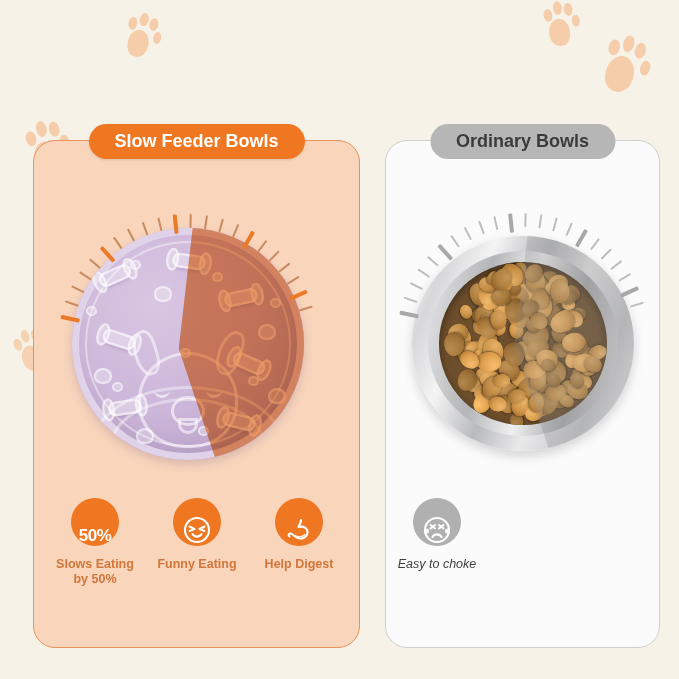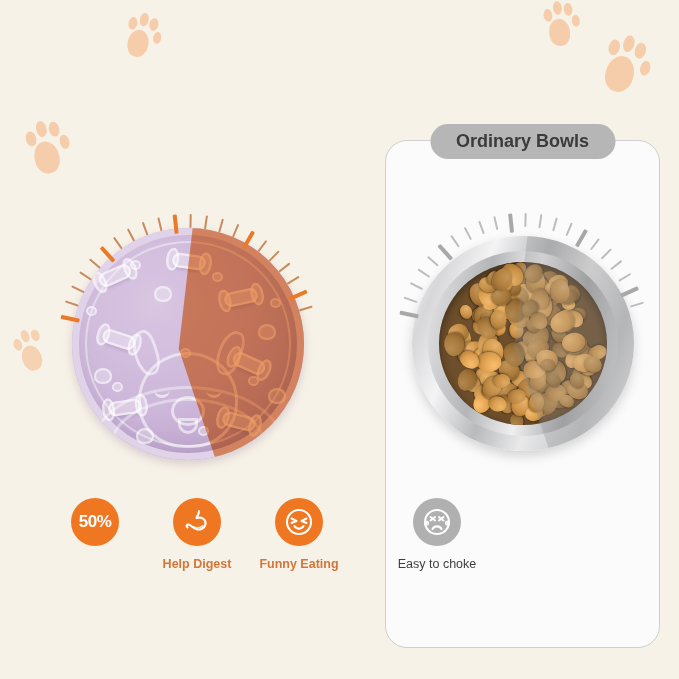--- a/index.html
+++ b/index.html
@@ -172,28 +172,28 @@
     text-shadow:-2.5px 0 0 #fff,2.5px 0 0 #fff,0 -2.5px 0 #fff,0 2.5px 0 #fff,
                 -2px -2px 0 #fff,2px -2px 0 #fff,-2px 2px 0 #fff,2px 2px 0 #fff;
     z-index:40;
   }
 
   
   .features{position:absolute;display:flex;justify-content:space-between;}
   .feat{display:flex;flex-direction:column;align-items:center;}
   .feat .circle{
     width:48px;height:48px;border-radius:50%;
-    display:flex;align-items:center;justify-content:center;
+    display:flex;align-items:flex-end;justify-content:center;
     position:relative;
   }
   .feat-left .circle{background:#ef7722;}
   .feat-right .circle{background:#b0b0b0;}
   .feat .lbl{margin-top:11px;font-size:12.5px;line-height:15px;text-align:center;white-space:pre-line;}
   .feat-left .lbl{color:#d3763a;font-weight:bold;}
-  .feat-right .lbl{color:#3e3e3e;font-weight:400;}
+  .feat-right .lbl{color:#3e3e3e;font-weight:400;font-style:italic;}
   .pct{color:#fff;font-weight:bold;font-size:17px;letter-spacing:-0.5px;}
 
   .features-left{left:47px;top:498px;width:300px;}
   .features-right{left:396px;top:498px;width:252px;}
   .feat-left{width:96px;}
   .feat-right{width:82px;}
 </style>
 </head>
 <body>
 
@@ -230,20 +230,23 @@
   <div class="paw" style="left:8px;top:334px;transform:rotate(-20deg) scale(.75);opacity:.85;">
     <div class="pad" style="left:6px;top:24px;width:26px;height:34px;"></div>
     <div class="toe" style="left:2px;top:10px;width:11px;height:16px;"></div>
     <div class="toe" style="left:15px;top:2px;width:11px;height:17px;"></div>
     <div class="toe" style="left:28px;top:6px;width:11px;height:16px;"></div>
   </div>
 
   <div class="header">
   </div>
 
+  <div class="panel panel-left">
+    <div class="pill pill-orange">Slow Feeder Bowls</div>
+  </div>
 
   <div class="feeder">
     <div class="inner-ring"></div>
     <div class="maze">
       <div class="bone" style="left:26px;top:40px;transform:rotate(-24deg);"></div>
       <div class="bone" style="left:100px;top:26px;transform:rotate(8deg);"></div>
       <div class="bone" style="left:152px;top:62px;transform:rotate(-12deg);"></div>
       <div class="bone" style="left:30px;top:104px;transform:rotate(18deg);"></div>
       <div class="bone" style="left:160px;top:128px;transform:rotate(24deg);"></div>
       <div class="bone" style="left:36px;top:172px;transform:rotate(-8deg);"></div>
@@ -487,42 +490,44 @@
       <i class="major" style="transform-origin: 50% 126px; transform: translate(-50%, -126px) rotate(66deg);"></i>
       <i style="transform-origin: 50% 126px; transform: translate(-50%, -126px) rotate(73.2deg);"></i>
     </div>
 
   <div class="features features-left">
 
     <div class="feat feat-left">
       <div class="circle">
         <span class="pct">50%</span>
       </div>
-    </div>
-
-    <div class="feat feat-left">
-      <div class="circle">
-        <svg width="30" height="30" viewBox="0 0 30 30" aria-hidden="true">
-          <path d="M17 4 C17 8, 15 8.5, 14.5 11 C20 9.5, 24 12.5, 23.5 17 C23 21.5, 18 23.5, 14 22 C10.5 20.7, 9 18, 6.5 17.5 C4.5 17.1, 4 19.5, 5.5 20.5" fill="none" stroke="#ffffff" stroke-width="2.1" stroke-linecap="round" stroke-linejoin="round"></path>
-          <path d="M11 19.5 C14 21.5, 19 21, 21 18.5" fill="none" stroke="#ffffff" stroke-width="1.3" stroke-linecap="round" opacity=".85"></path>
-        </svg>
-      </div>
-      <div class="lbl">Help Digest</div>
+      <div class="lbl">Slows Eating
+by 50%</div>
     </div>
 
     <div class="feat feat-left">
       <div class="circle">
         <svg width="32" height="32" viewBox="0 0 32 32" aria-hidden="true">
           <circle cx="16" cy="16" r="12" fill="none" stroke="#ffffff" stroke-width="2.1"></circle>
           <path d="M8.5 12.5 L13.5 15 L8.5 17" fill="none" stroke="#ffffff" stroke-width="2" stroke-linecap="round" stroke-linejoin="round"></path>
           <path d="M23.5 12.5 L18.5 15 L23.5 17" fill="none" stroke="#ffffff" stroke-width="2" stroke-linecap="round" stroke-linejoin="round"></path>
           <path d="M11.5 20 C13.5 23.5, 18.5 23.5, 20.5 20" fill="none" stroke="#ffffff" stroke-width="2.1" stroke-linecap="round"></path>
         </svg>
       </div>
       <div class="lbl">Funny Eating</div>
+    </div>
+
+    <div class="feat feat-left">
+      <div class="circle">
+        <svg width="30" height="30" viewBox="0 0 30 30" aria-hidden="true">
+          <path d="M17 4 C17 8, 15 8.5, 14.5 11 C20 9.5, 24 12.5, 23.5 17 C23 21.5, 18 23.5, 14 22 C10.5 20.7, 9 18, 6.5 17.5 C4.5 17.1, 4 19.5, 5.5 20.5" fill="none" stroke="#ffffff" stroke-width="2.1" stroke-linecap="round" stroke-linejoin="round"></path>
+          <path d="M11 19.5 C14 21.5, 19 21, 21 18.5" fill="none" stroke="#ffffff" stroke-width="1.3" stroke-linecap="round" opacity=".85"></path>
+        </svg>
+      </div>
+      <div class="lbl">Help Digest</div>
     </div>
   </div>
 
   <div class="features features-right">
 
     <div class="feat feat-right">
       <div class="circle">
         <svg width="32" height="32" viewBox="0 0 32 32" aria-hidden="true">
           <circle cx="16" cy="16" r="12" fill="none" stroke="#ffffff" stroke-width="2.1"></circle>
           <path d="M9.5 11 L14 14.5 M14 11 L9.5 14.5" stroke="#ffffff" stroke-width="2" stroke-linecap="round"></path>

